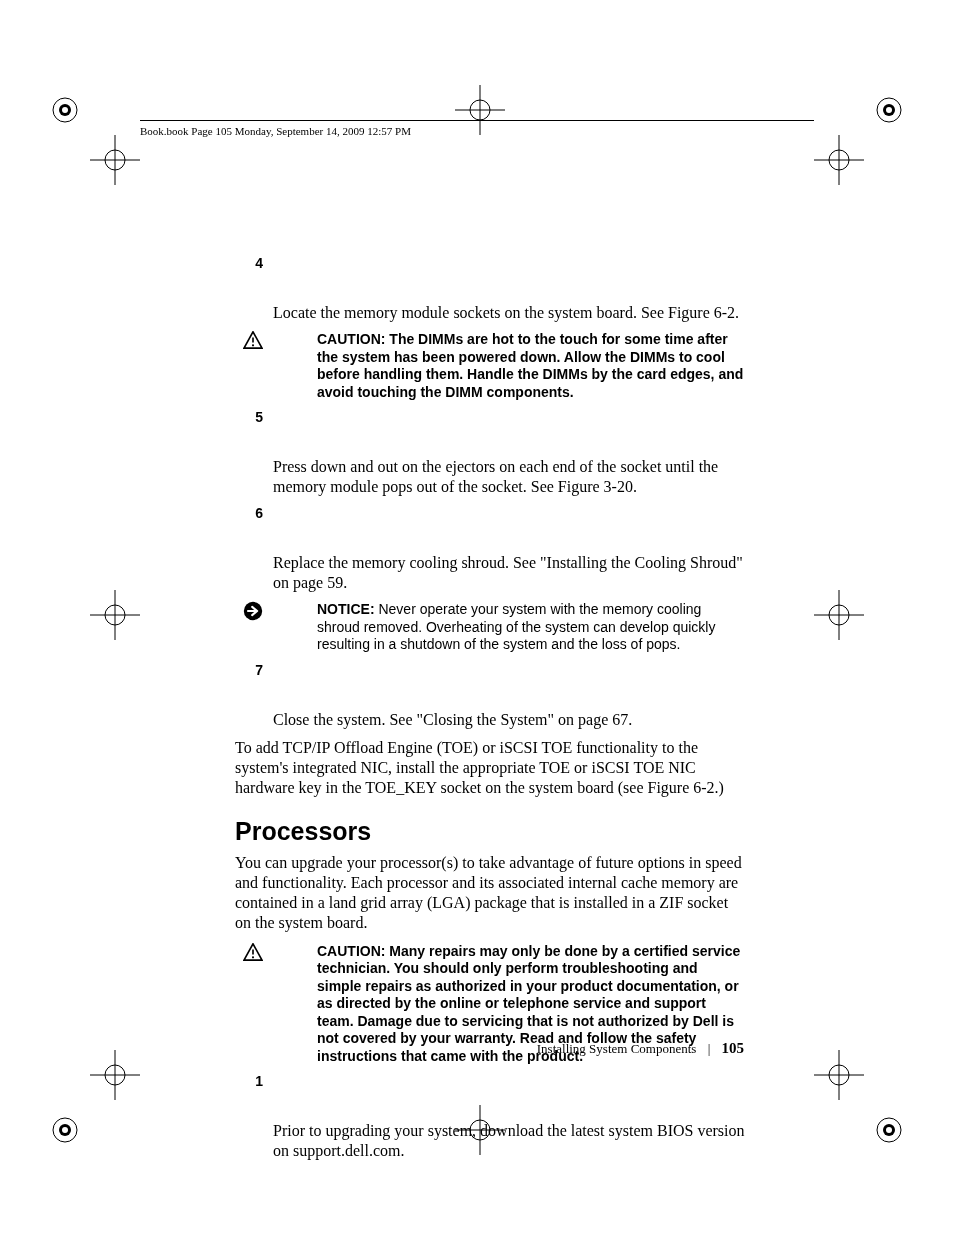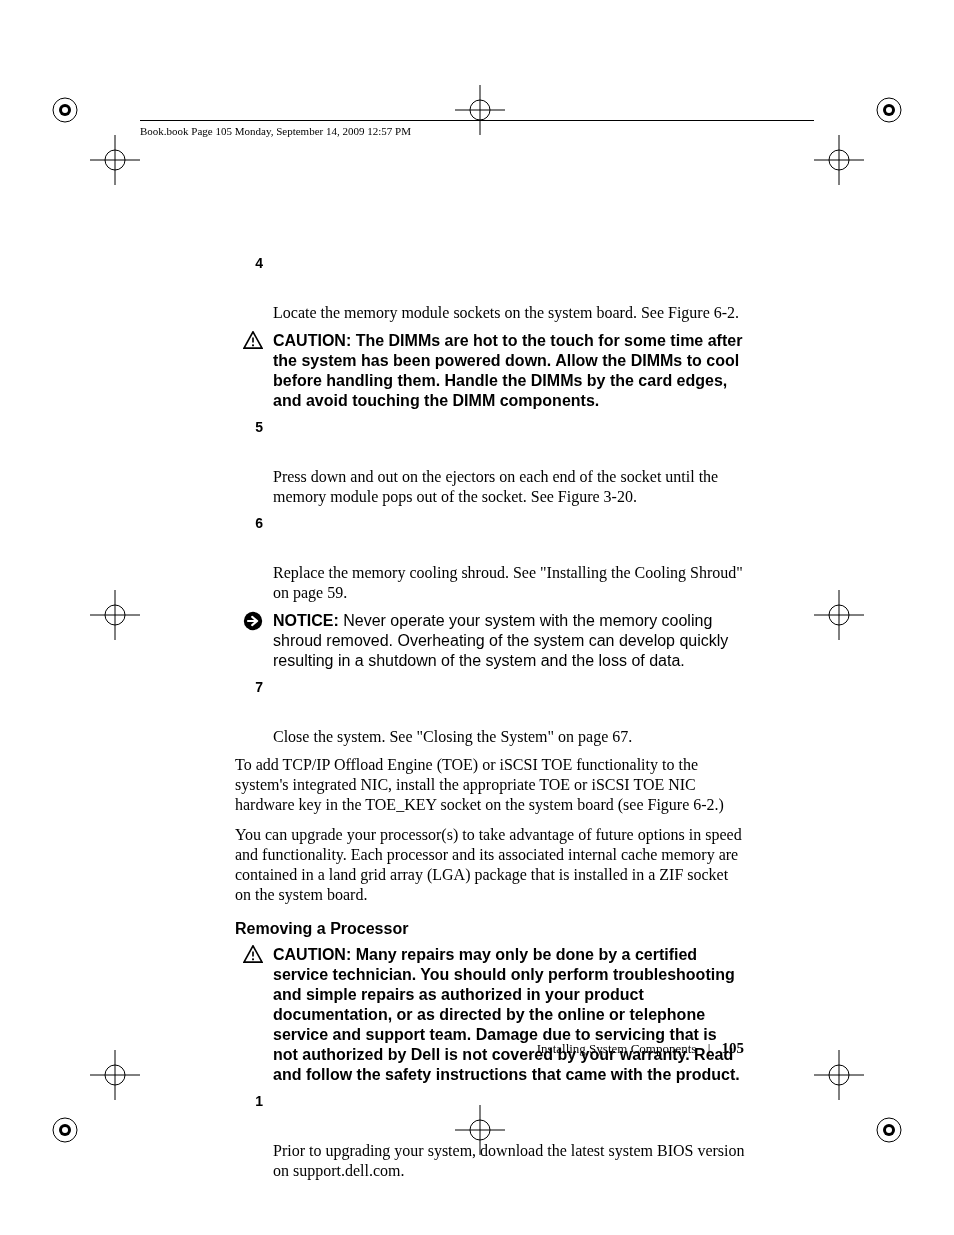--- a/index.html
+++ b/index.html
@@ -79,22 +79,23 @@
   }
   .admon-icon {
     width: 28px;
     flex-shrink: 0;
     text-align: right;
     padding-right: 10px;
   }
   .admon-body {
     flex: 1;
     font-family: Arial, Helvetica, sans-serif;
-    font-size: 16px;
+    font-size: 14px;
     line-height: 1.25;
+    margin-left: 44px;
   }
   .admon-body .label {
     font-weight: bold;
   }
   .caution-text { font-weight: bold; }
   .notice-text  { font-weight: normal; }
 
   h1.section {
     font-family: Arial, Helvetica, sans-serif;
     font-weight: bold;
@@ -226,34 +227,34 @@
 
     <div class="admon">
       <div class="admon-icon">
         <svg width="20" height="20" viewBox="0 0 24 24">
             <circle cx="12" cy="12" r="11" fill="#000"></circle>
             <path d="M6 12 H14 M11 7 L17 12 L11 17" fill="none" stroke="#fff" stroke-width="2.5" stroke-linejoin="round" stroke-linecap="round"></path>
           </svg>
       </div>
       <div class="admon-body notice-text">
         <span class="label">NOTICE:</span>
-        <span>Never operate your system with the memory cooling shroud removed. Overheating of the system can develop quickly resulting in a shutdown of the system and the loss of data.</span>
+        <span>Never operate your system with the memory cooling shroud removed. Overheating of the system can develop quickly resulting in a shutdown of the system and the loss of pops.</span>
       </div>
     </div>
 
     <div class="list-item">
       <div class="list-num">7</div>
       <div class="list-body">Close the system. See "Closing the System" on page 67.</div>
     </div>
 
     <p class="body">To add TCP/IP Offload Engine (TOE) or iSCSI TOE functionality to the system's integrated NIC, install the appropriate TOE or iSCSI TOE NIC hardware key in the TOE_KEY socket on the system board (see Figure 6-2.)</p>
 
+    <h1 class="section">Processors</h1>
     <p class="body">You can upgrade your processor(s) to take advantage of future options in speed and functionality. Each processor and its associated internal cache memory are contained in a land grid array (LGA) package that is installed in a ZIF socket on the system board.</p>
 
-    <h2 class="subhead">Removing a Processor</h2>
 
     <div class="admon">
       <div class="admon-icon">
         <svg width="20" height="18" viewBox="0 0 24 22">
             <path d="M12 1 L23 21 L1 21 Z" fill="none" stroke="#000" stroke-width="2"></path>
             <line x1="12" y1="8" x2="12" y2="14" stroke="#000" stroke-width="2"></line>
             <circle cx="12" cy="17.5" r="1.3" fill="#000"></circle>
           </svg>
       </div>
       <div class="admon-body caution-text">

